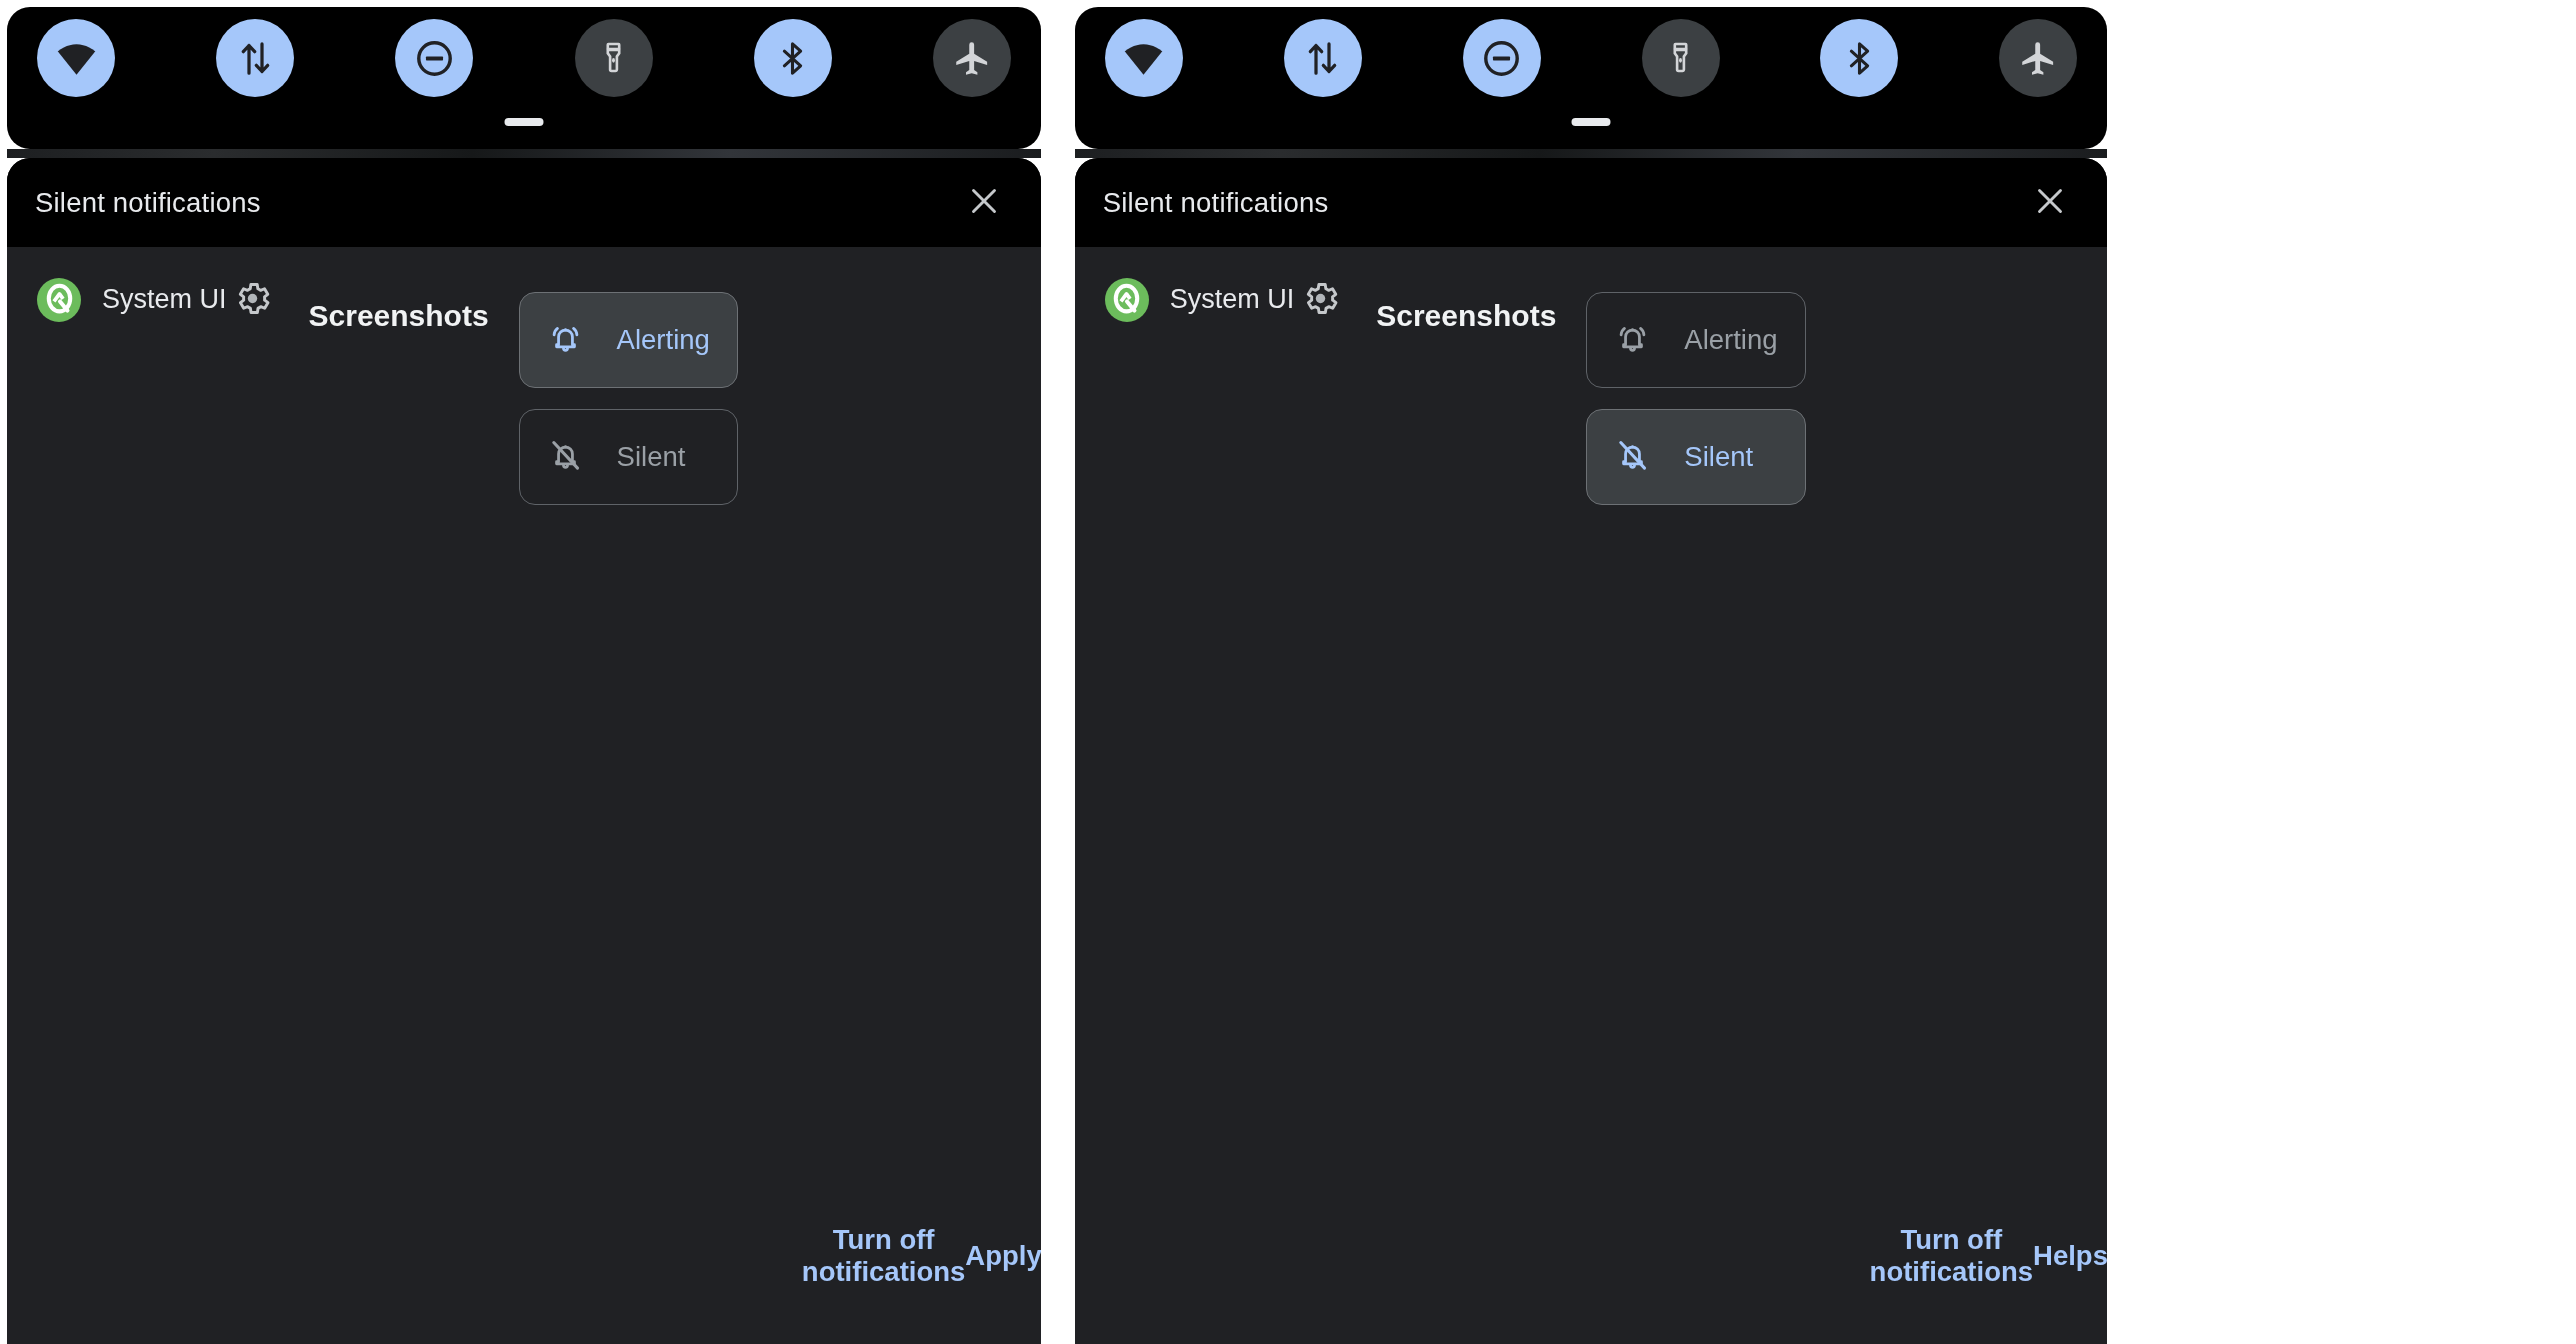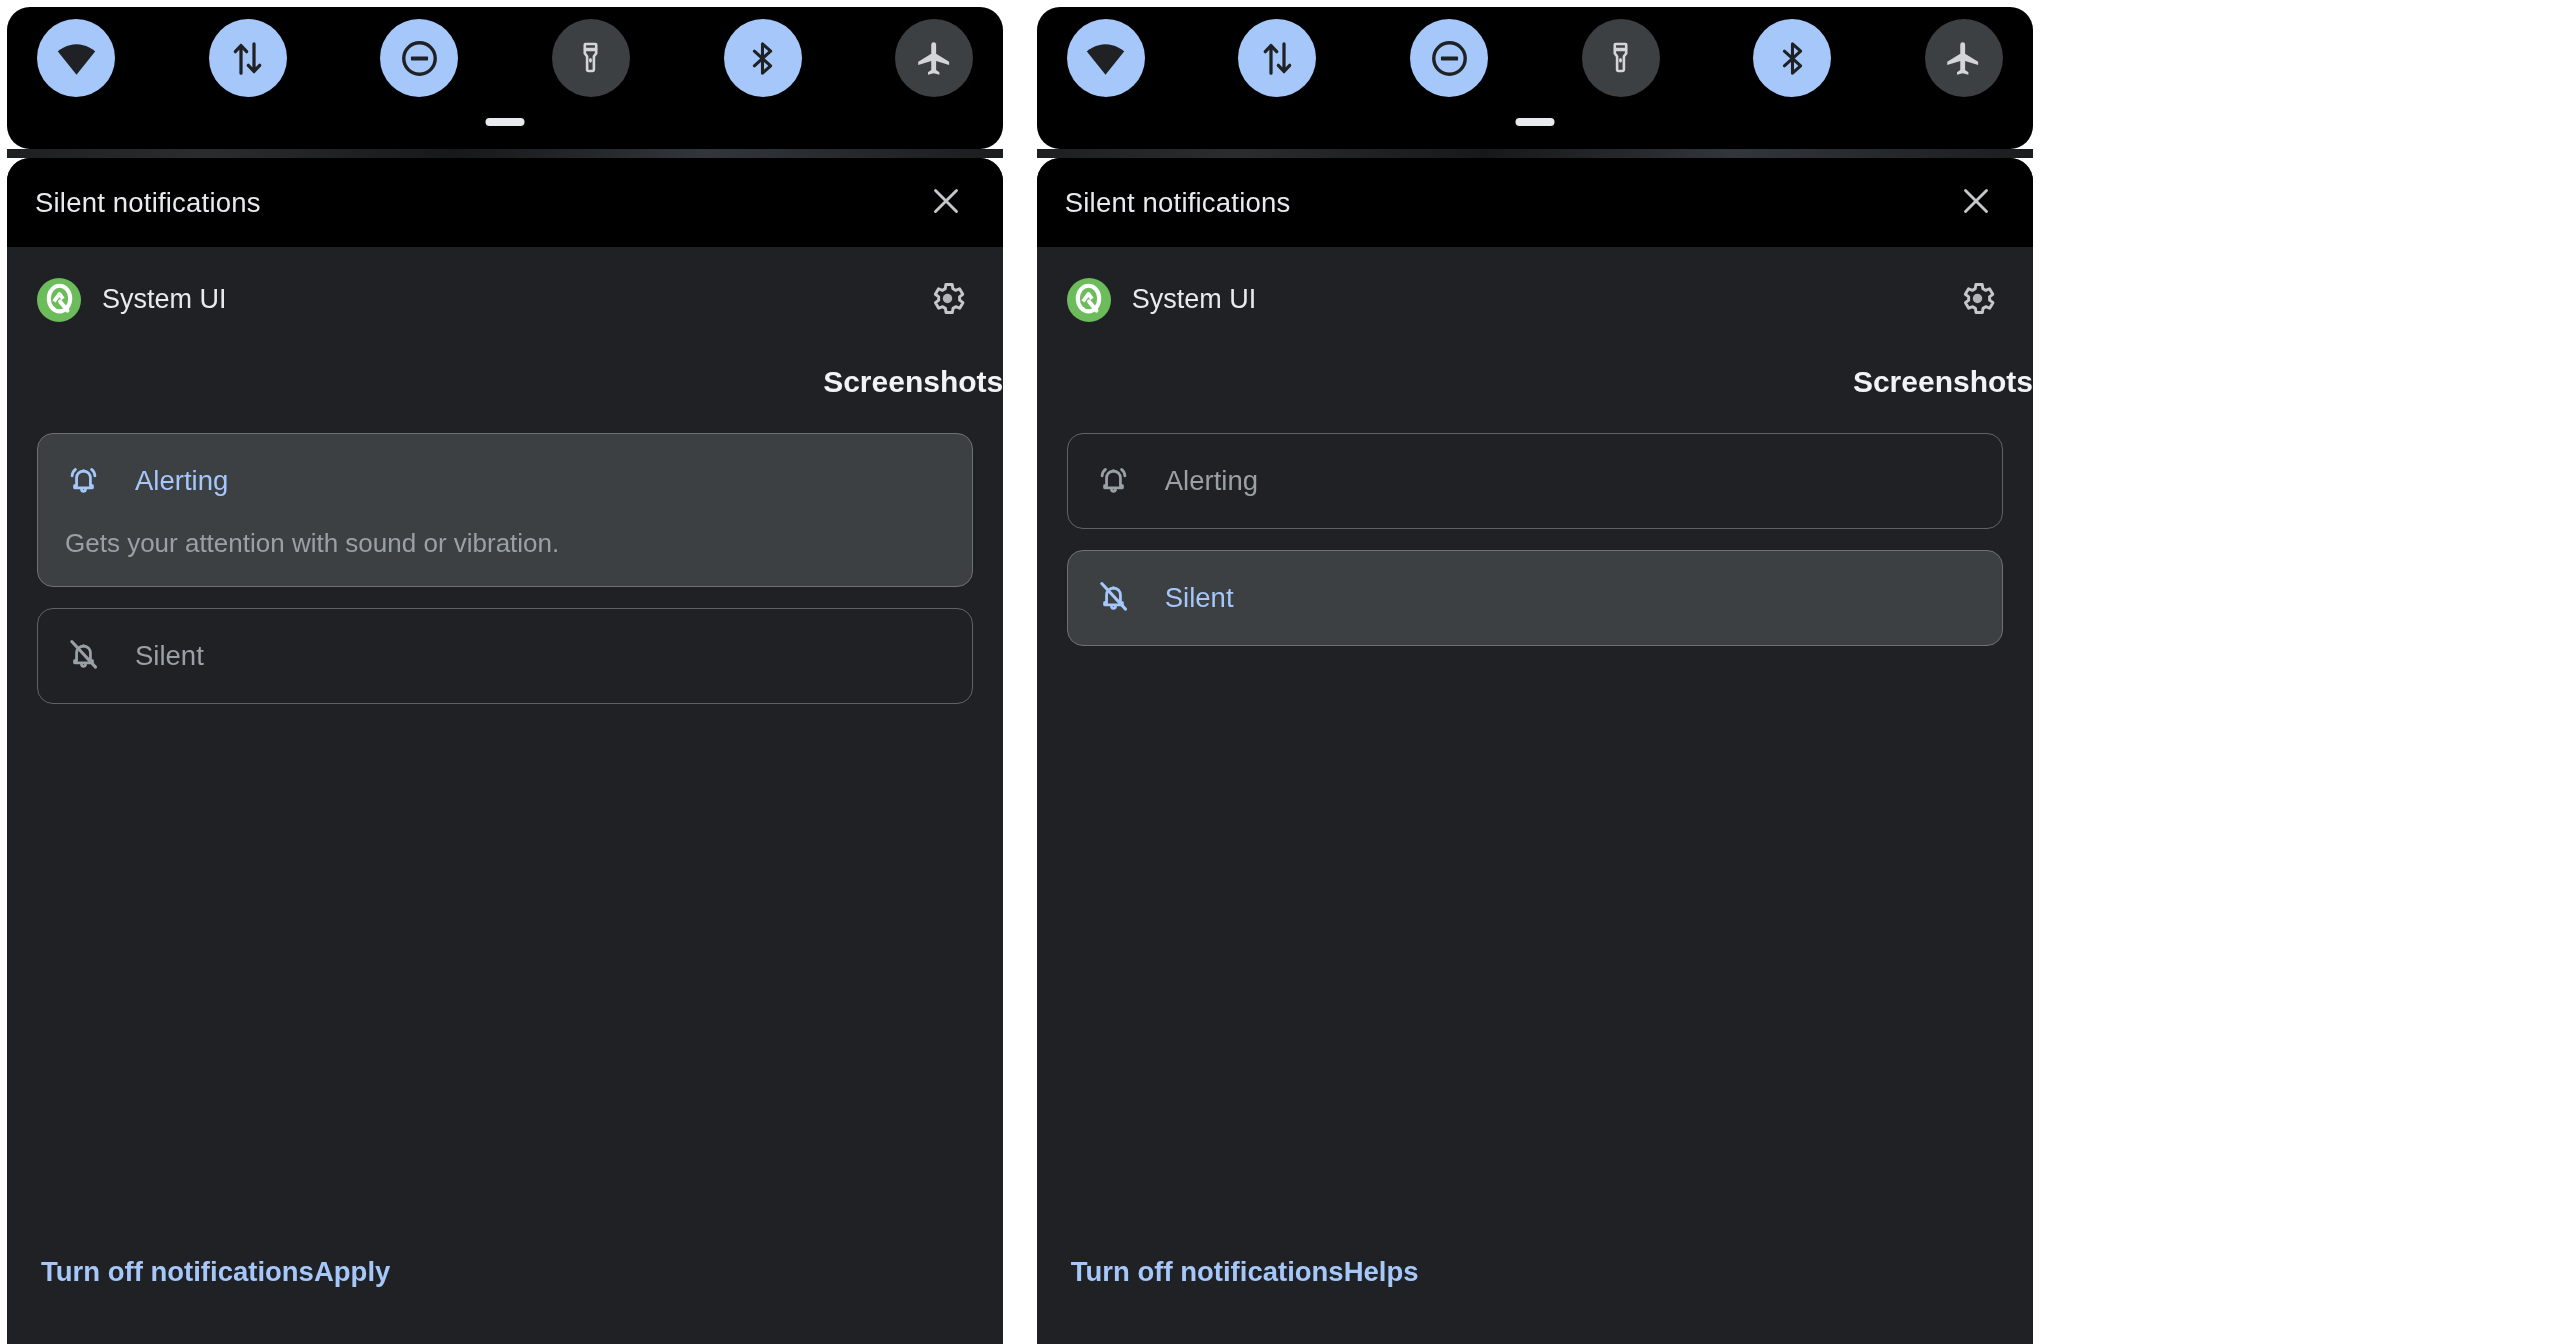--- a/index.html
+++ b/index.html
@@ -96,21 +96,21 @@
   }
   .close-btn {
     width: 50px; height: 50px;
     display: flex; align-items: center; justify-content: center;
   }
 
   .guts {
     flex: 1;
     background: #202124;
     display: flex;
-    flex-direction: column;
+    flex-direction: row;
     padding: 19.5px 0 0 0;
   }
 
   .app-row {
     display: flex;
     align-items: center;
     padding: 0 30px 0 30px;
     height: 66px;
     flex: none;
   }
@@ -303,21 +303,20 @@
                 <svg width="37" height="37" viewBox="0 0 24 24" fill="none" stroke="#a5c7fa" stroke-width="1.8" stroke-linecap="round">
                   <path d="M7.5 11a4.5 4.5 0 0 1 9 0v5h1.3v1.4H6.2V16h1.3v-5z" stroke-linejoin="round"></path>
                   <circle cx="12" cy="6.4" r="1.1" fill="#a5c7fa" stroke="none"></circle>
                   <path d="M10.7 18.4a1.3 1.3 0 0 0 2.6 0" stroke-linejoin="round"></path>
                   <path d="M4.6 9.6A5.6 5.6 0 0 1 6.8 5.5"></path>
                   <path d="M19.4 9.6a5.6 5.6 0 0 0-2.2-4.1"></path>
                 </svg>
               </span>
               <span class="opt-label">Alerting</span>
             </div>
-            <div class="opt-desc">Gets your attention with sound or vibration.</div>
           </div>
 
           <div class="opt">
             <div class="opt-head">
               <span>
                 <svg width="37" height="37" viewBox="0 0 24 24" fill="none" stroke="#9aa0a6" stroke-width="1.8" stroke-linecap="round">
                   <path d="M7.5 11a4.5 4.5 0 0 1 9 0v5h1.3v1.4H6.2V16h1.3v-5z" stroke-linejoin="round"></path>
                   <circle cx="12" cy="6.4" r="1.1" fill="#9aa0a6" stroke="none"></circle>
                   <path d="M10.7 18.4a1.3 1.3 0 0 0 2.6 0" stroke-linejoin="round"></path>
                   <path d="M4.4 3.6L19.8 20.2" stroke-width="2"></path>

